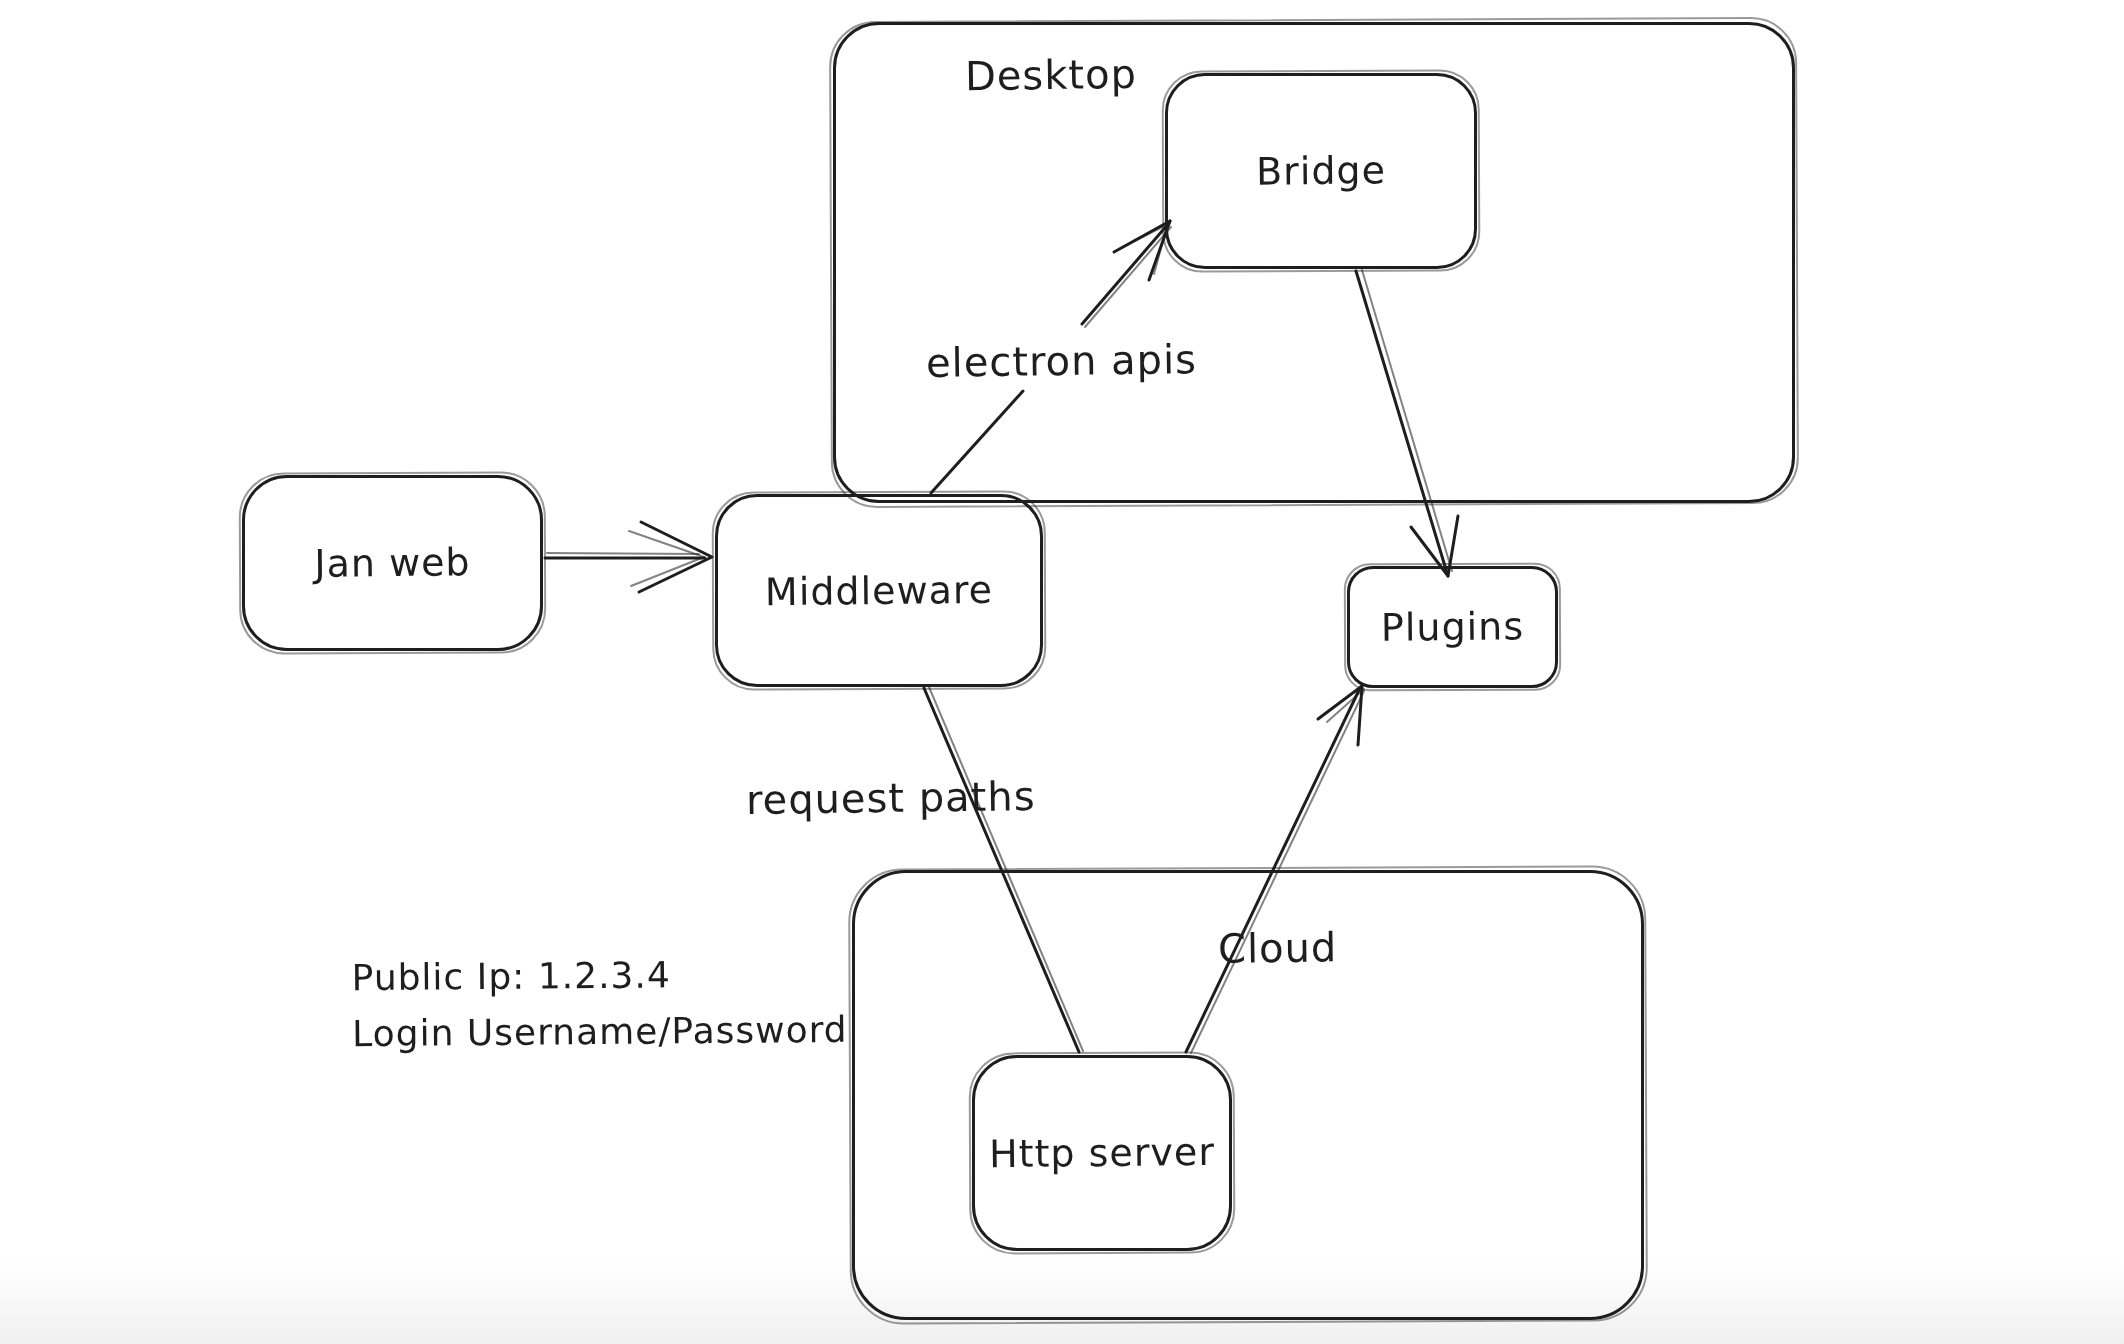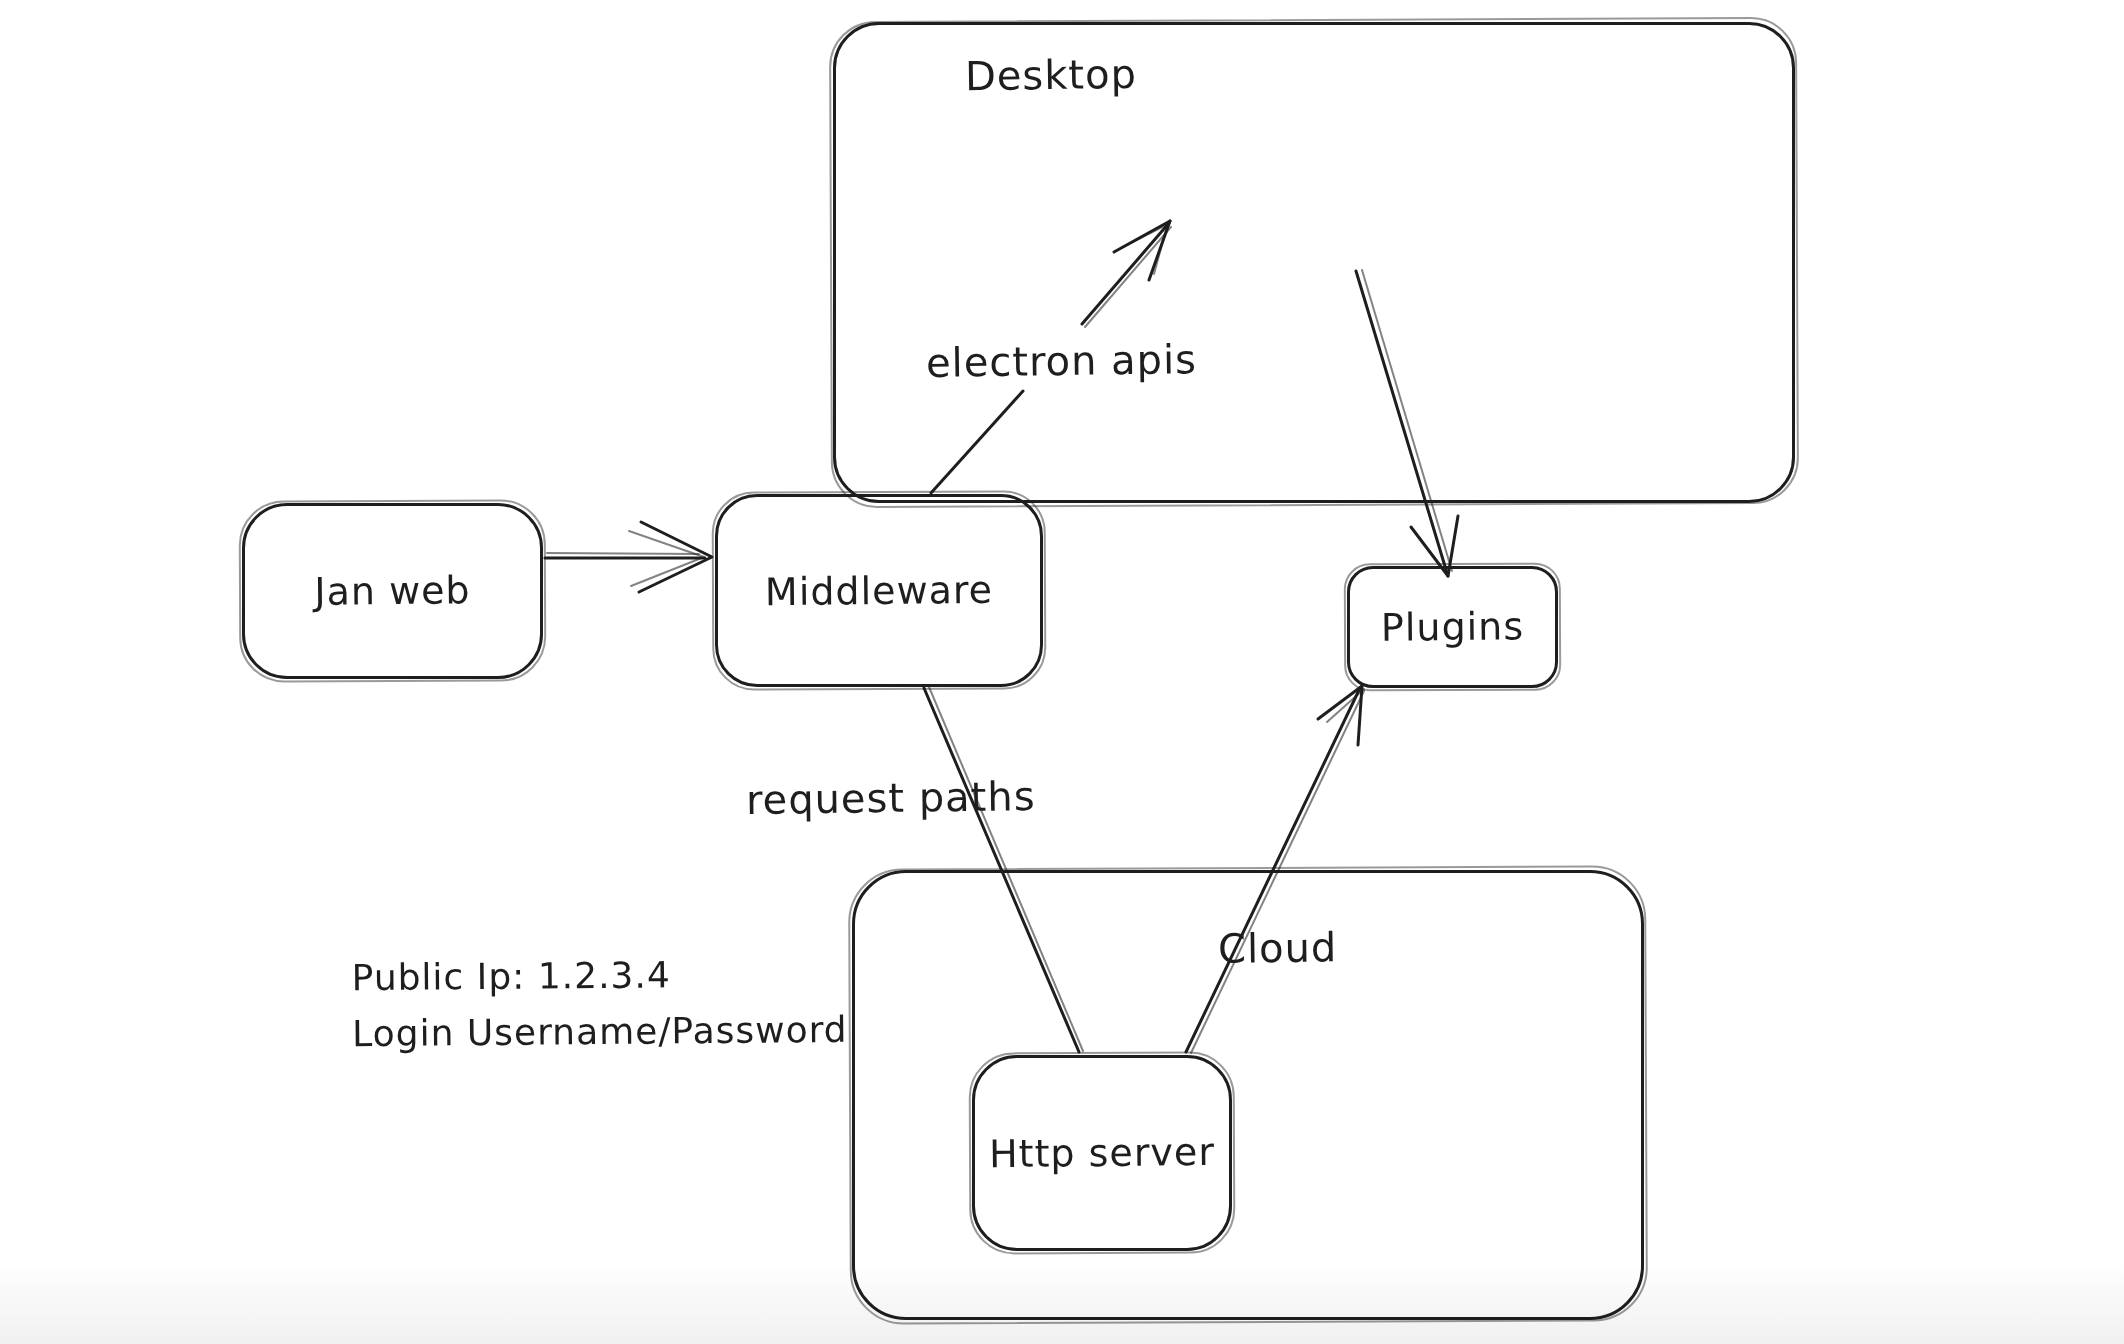--- a/index.html
+++ b/index.html
@@ -44,21 +44,21 @@
     transform: rotate(-0.6deg);
     white-space: nowrap;
   }
 
   
   #desktop-container { left: 833px; top: 22px;  width: 962px; height: 481px; border-radius: 46px; }
   #cloud-container   { left: 852px; top: 870px; width: 792px; height: 450px; border-radius: 54px; }
 
   
   #bridge-node      { left: 1165px; top: 73px;   width: 312px; height: 196px; border-radius: 40px; }
-  #janweb-node      { left: 242px;  top: 475px;  width: 301px; height: 176px; border-radius: 45px; margin-top: 28px; }
+  #janweb-node      { left: 242px;  top: 475px;  width: 301px; height: 176px; border-radius: 45px; }
   #middleware-node  { left: 715px;  top: 494px;  width: 328px; height: 193px; border-radius: 42px; }
   #plugins-node     { left: 1347px; top: 566px;  width: 211px; height: 122px; border-radius: 26px; }
   #httpserver-node  { left: 972px;  top: 1055px; width: 260px; height: 196px; border-radius: 45px; }
 
   
   .float-label {
     position: absolute;
     font-size: 40px;
     letter-spacing: 1px;
     transform: rotate(-0.8deg);
@@ -154,20 +154,23 @@
   </svg>
 
   <div class="shape" id="janweb-node">
     <div class="node-label">Jan web</div>
   </div>
 
   <div class="shape" id="middleware-node">
     <div class="node-label">Middleware</div>
   </div>
 
+  <div class="shape" id="bridge-node">
+    <div class="node-label">Bridge</div>
+  </div>
 
   <div class="shape" id="httpserver-node">
     <div class="node-label">Http server</div>
   </div>
 
   <div class="shape" id="plugins-node">
     <div class="node-label">Plugins</div>
   </div>
 
   <div class="float-label" id="desktop-label">Desktop</div>

